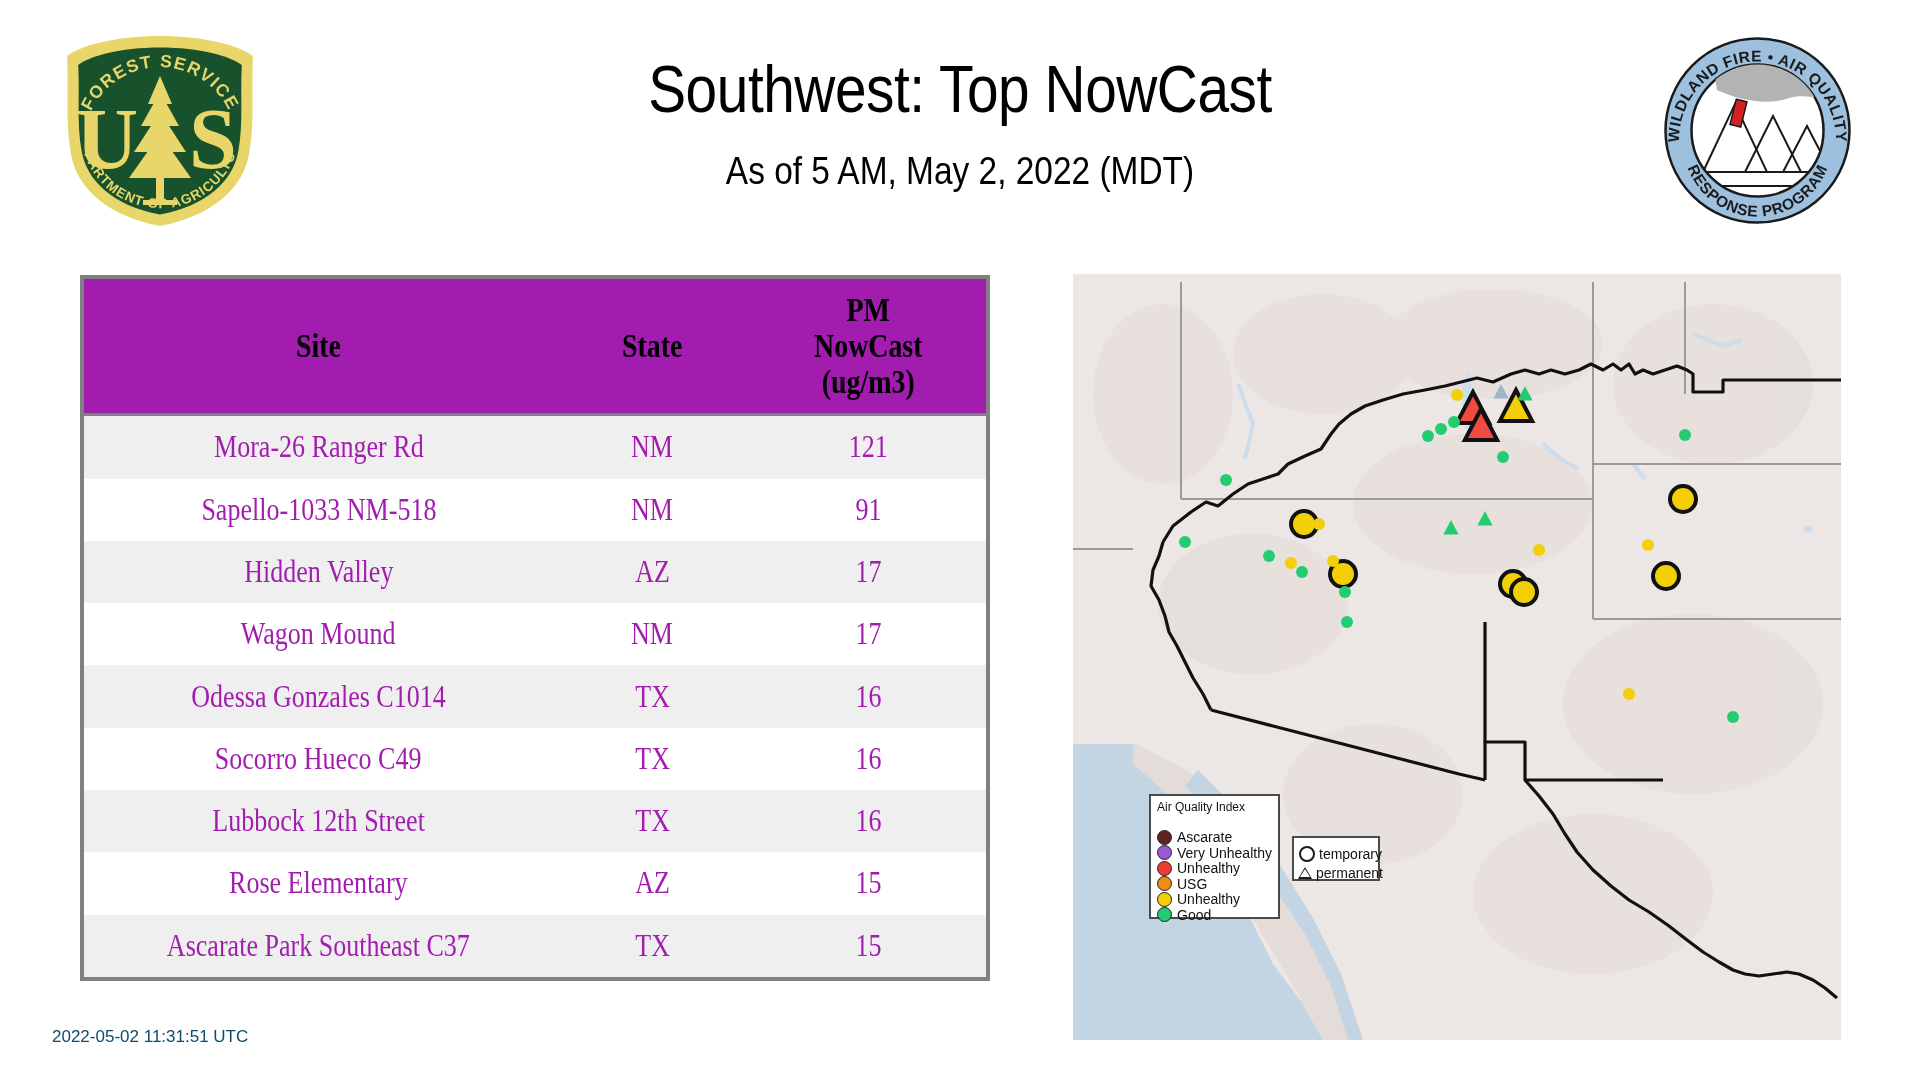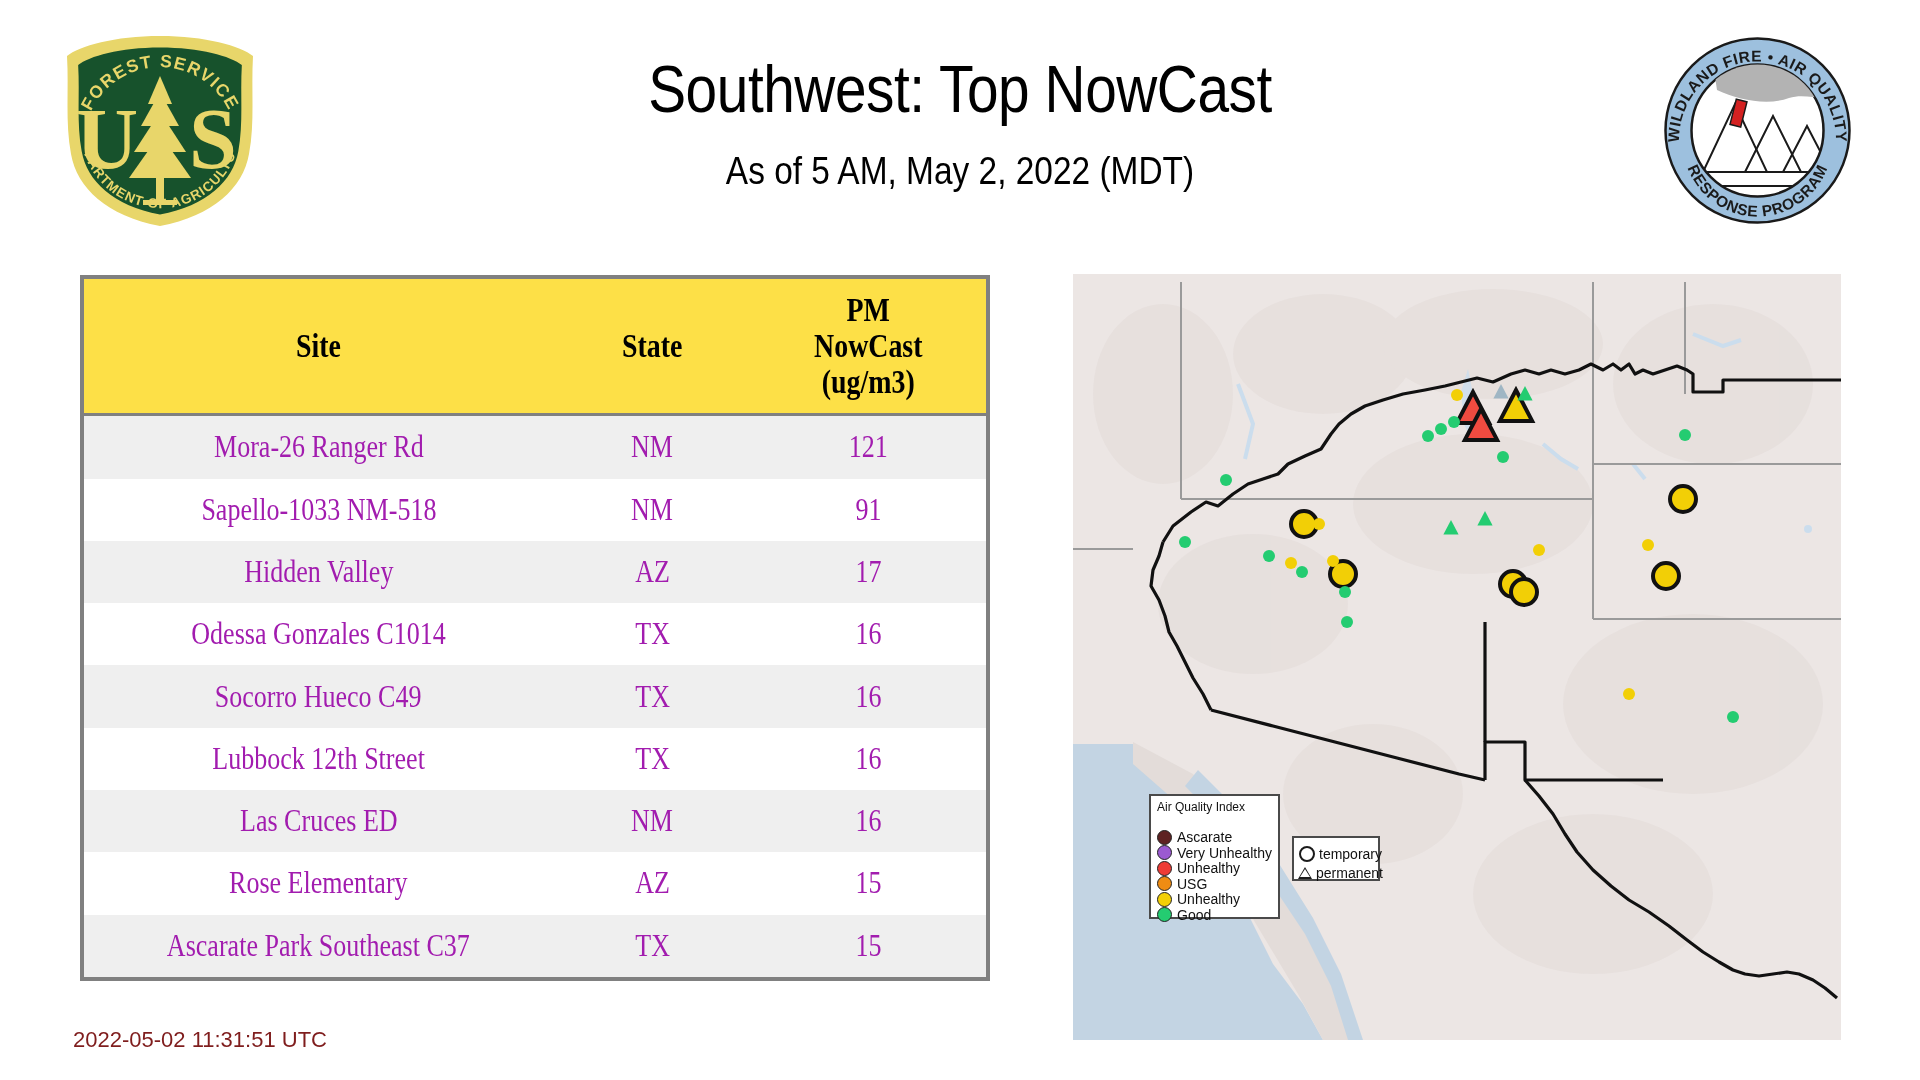--- a/index.html
+++ b/index.html
@@ -35,21 +35,21 @@
   
   #table-wrap{
     position:absolute;left:80px;top:275px;width:910px;height:706px;
     border:4px solid #808080;background:#fff;box-sizing:border-box;
   }
   table#nowcast-table{
     width:100%;height:100%;border-collapse:collapse;
     table-layout:fixed;
   }
   #nowcast-table thead th{
-    background:#fde047;
+    background:#a21caf;
     font-family:"Liberation Serif",serif;
     font-weight:bold;font-size:34px;color:#000;
     text-align:center;vertical-align:middle;
     border-bottom:3px solid #808080;
     padding:8px 0;
     height:118px;
   }
   #nowcast-table thead th .hdr-line{display:block;line-height:1.06;
     transform:scaleX(0.82);}
   #nowcast-table tbody td{
@@ -62,21 +62,21 @@
   #nowcast-table tbody td .cell-txt{display:inline-block;transform:scaleX(0.84);}
   #nowcast-table tbody tr:nth-child(odd){background:#efefef;}
   #nowcast-table tbody tr:nth-child(even){background:#ffffff;}
   .col-site{width:52%;}
   .col-state{width:22%;}
   .col-pm{width:26%;}
 
   
   #timestamp{
     position:absolute;left:52px;top:1027px;
-    font-size:22px;color:#7f1d1d;font-family:"Liberation Sans",sans-serif;margin-left:21px;
+    font-size:17px;color:#0c4a6e;font-family:"Liberation Sans",sans-serif;
   }
 
   
   #map-panel{
     position:absolute;left:1073px;top:274px;width:768px;height:766px;
     overflow:hidden;background:#ece6e4;
   }
   #map-svg{position:absolute;left:0;top:0;width:768px;height:766px;}
 
   .legend-box{
@@ -210,37 +210,37 @@
           <td><span class="cell-txt">Sapello-1033 NM-518</span></td>
           <td><span class="cell-txt">NM</span></td>
           <td><span class="cell-txt">91</span></td>
         </tr>
         <tr>
           <td><span class="cell-txt">Hidden Valley</span></td>
           <td><span class="cell-txt">AZ</span></td>
           <td><span class="cell-txt">17</span></td>
         </tr>
         <tr>
+          <td><span class="cell-txt">Wagon Mound</span></td>
+          <td><span class="cell-txt">NM</span></td>
+          <td><span class="cell-txt">17</span></td>
+        </tr>
+        <tr>
           <td><span class="cell-txt">Odessa Gonzales C1014</span></td>
           <td><span class="cell-txt">TX</span></td>
           <td><span class="cell-txt">16</span></td>
         </tr>
         <tr>
           <td><span class="cell-txt">Socorro Hueco C49</span></td>
           <td><span class="cell-txt">TX</span></td>
           <td><span class="cell-txt">16</span></td>
         </tr>
         <tr>
           <td><span class="cell-txt">Lubbock 12th Street</span></td>
           <td><span class="cell-txt">TX</span></td>
-          <td><span class="cell-txt">16</span></td>
-        </tr>
-        <tr>
-          <td><span class="cell-txt">Las Cruces ED</span></td>
-          <td><span class="cell-txt">NM</span></td>
           <td><span class="cell-txt">16</span></td>
         </tr>
         <tr>
           <td><span class="cell-txt">Rose Elementary</span></td>
           <td><span class="cell-txt">AZ</span></td>
           <td><span class="cell-txt">15</span></td>
         </tr>
         <tr>
           <td><span class="cell-txt">Ascarate Park Southeast C37</span></td>
           <td><span class="cell-txt">TX</span></td>

